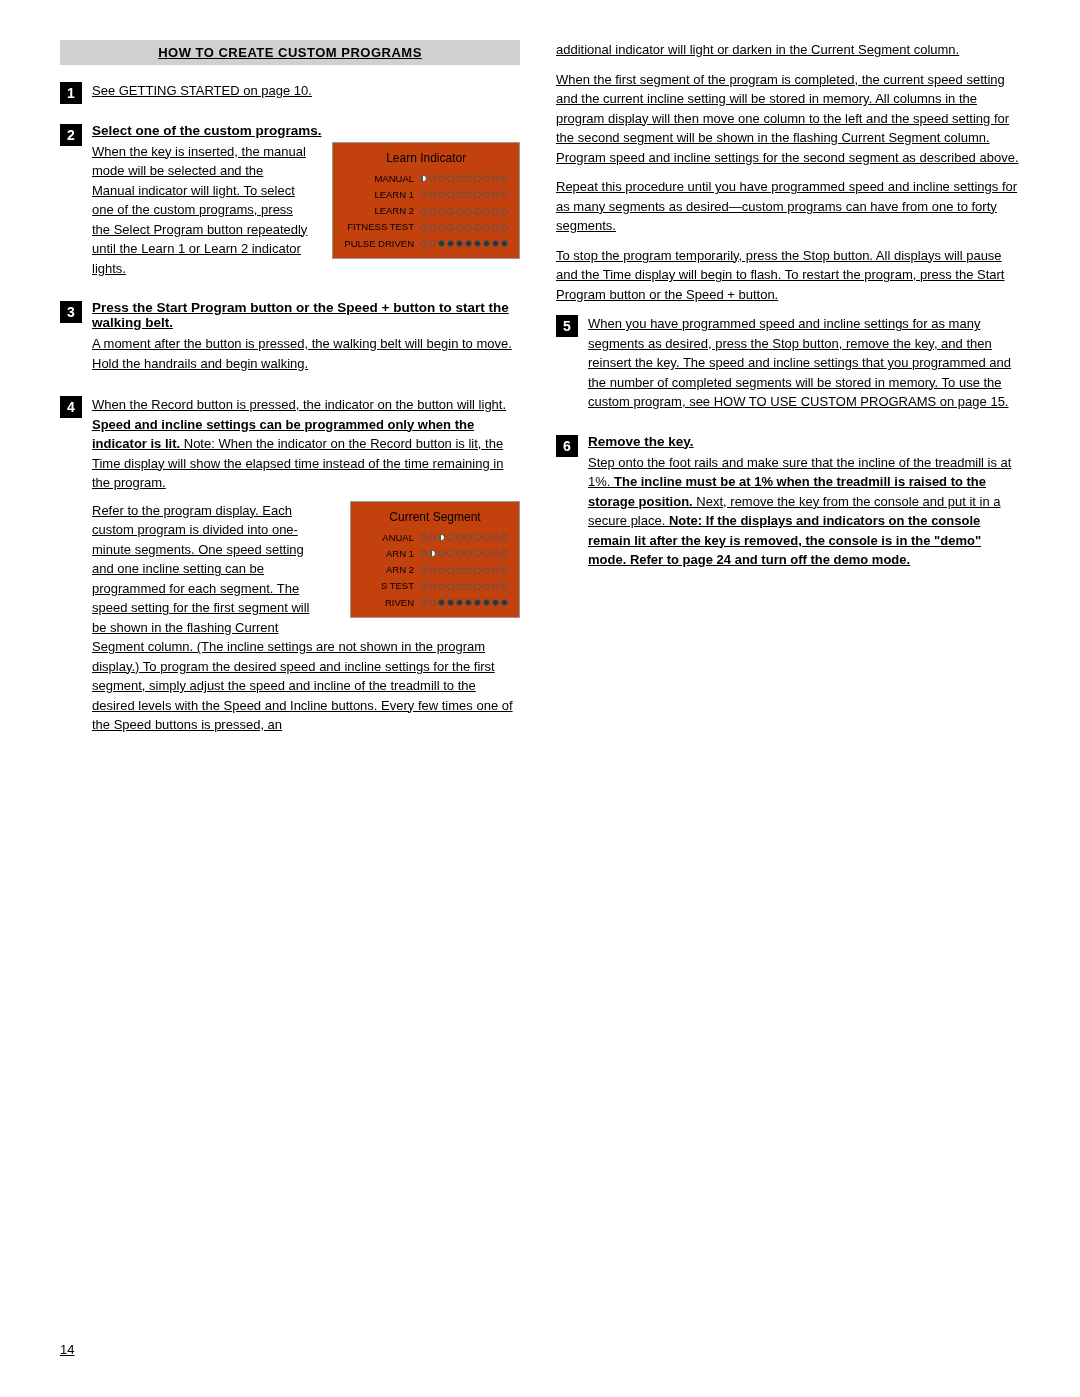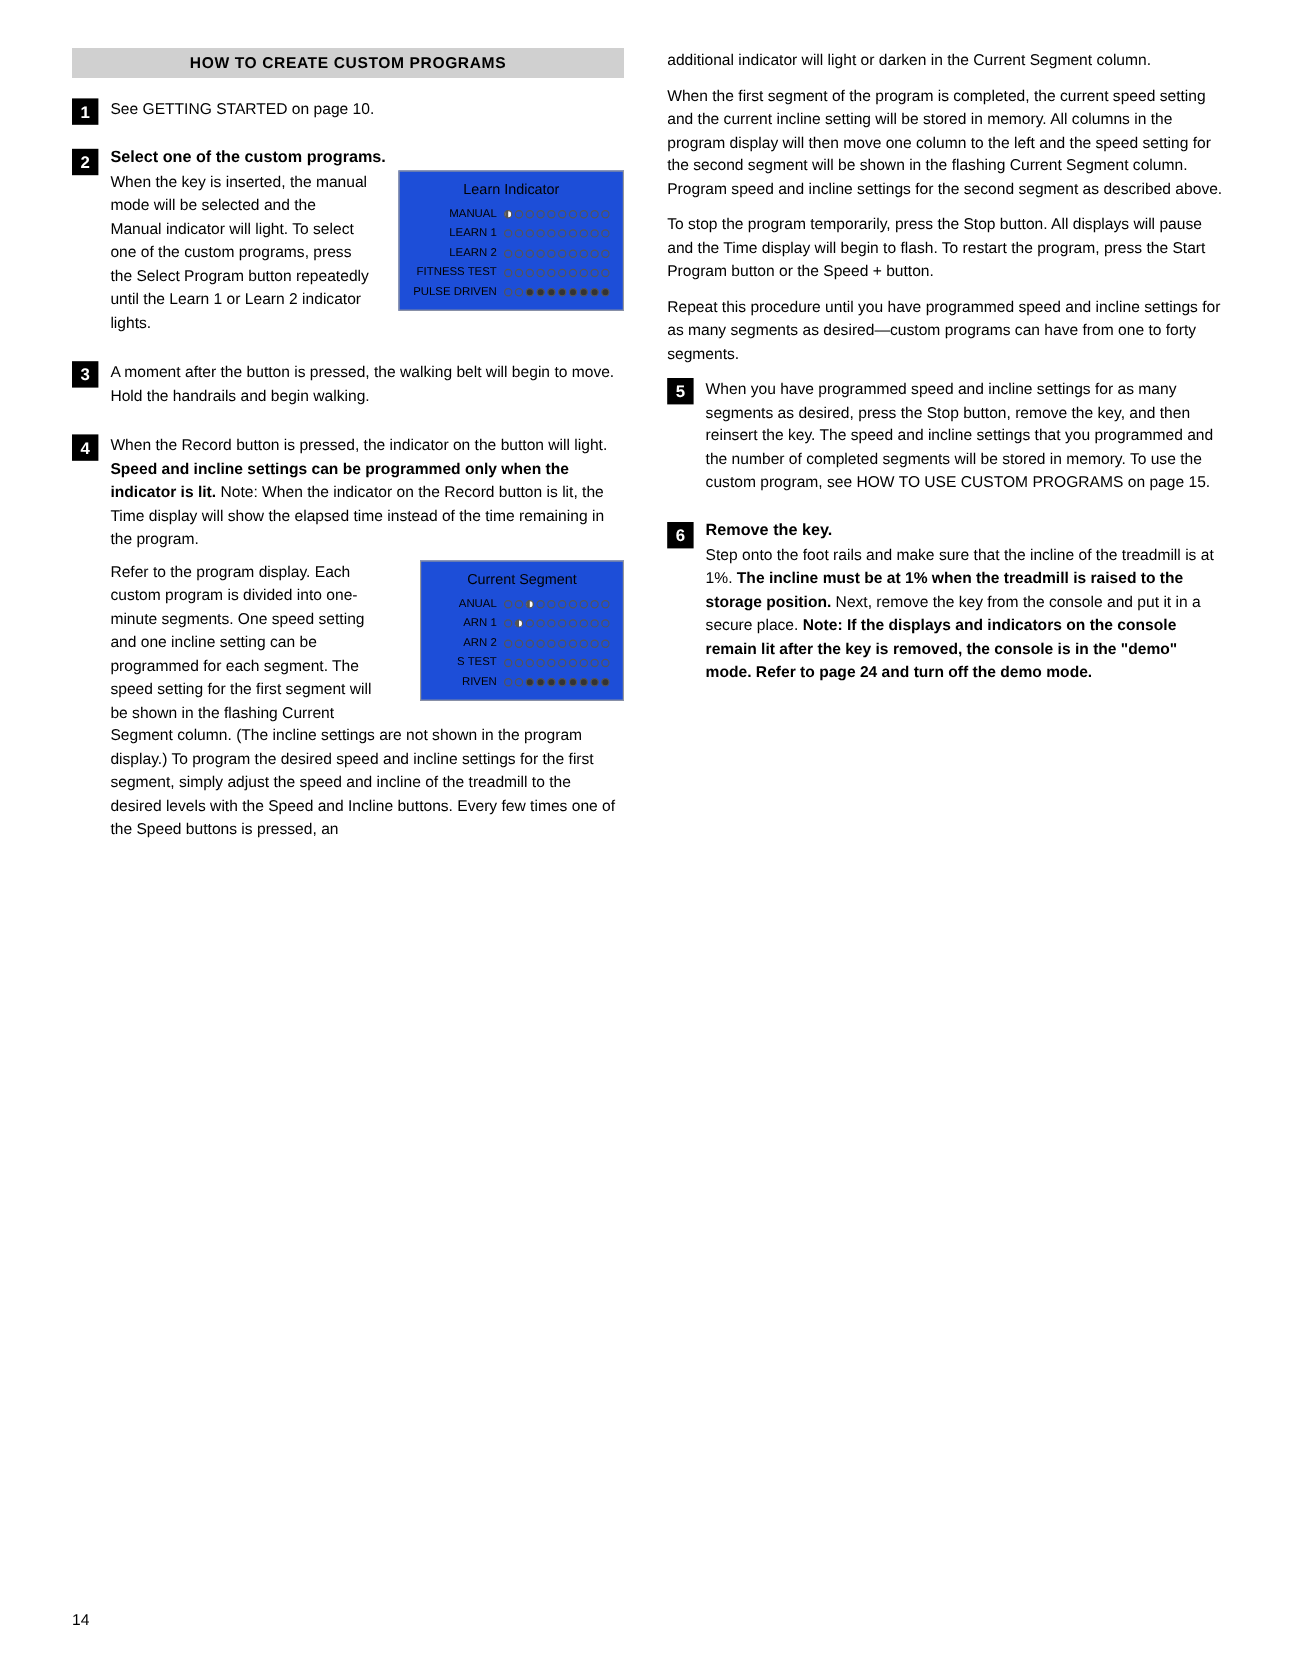--- a/index.html
+++ b/index.html
@@ -10,20 +10,21 @@
       color: #000;
       width: 1080px;
       min-height: 1397px;
     }
     .page {
       width: 1080px;
       min-height: 1397px;
       padding: 40px 60px 40px 60px;
       display: flex;
       flex-direction: column;
+      text-decoration: underline;
     }
     .two-col {
       display: flex;
       gap: 36px;
       flex: 1;
     }
     .col-left {
       width: 460px;
       flex-shrink: 0;
     }
@@ -72,21 +73,21 @@
     }
     .step-body {
       flex: 1;
     }
     .inline-figure {
       float: right;
       margin-left: 23px;
       margin-bottom: 8px;
       border: 1px solid #999;
       padding: 6px 8px;
-      background: #1d4ed8;
+      background: #c2410c;
       font-size: 11px;
     }
     .inline-figure .fig-title {
       text-align: center;
       font-size: 12px;
       margin-bottom: 4px;
       font-weight: normal;
     }
     .indicator-table {
       border-collapse: collapse;
@@ -251,20 +252,21 @@
               </table>
             </div>
             <p>When the key is inserted, the manual mode will be selected and the Manual indicator will light. To select one of the custom programs, press the Select Program button repeatedly until the Learn 1 or Learn 2 indicator lights.</p>
           </div>
         </div>
       </div>
 
       <div class="step">
         <div class="step-number">3</div>
         <div class="step-body">
+          <div class="step-title">Press the Start Program button or the Speed + button to start the walking belt.</div>
           <div class="step-content">
             <p>A moment after the button is pressed, the walking belt will begin to move. Hold the handrails and begin walking.</p>
           </div>
         </div>
       </div>
 
       <div class="step">
         <div class="step-number">4</div>
         <div class="step-body">
           <div class="step-content">
@@ -364,22 +366,22 @@
             </div>
             <p>Refer to the program display. Each custom program is divided into one-minute segments. One speed setting and one incline setting can be programmed for each segment. The speed setting for the first segment will be shown in the flashing Current Segment column. (The incline settings are not shown in the program display.) To program the desired speed and incline settings for the first segment, simply adjust the speed and incline of the treadmill to the desired levels with the Speed and Incline buttons. Every few times one of the Speed buttons is pressed, an</p>
           </div>
         </div>
       </div>
     </div>
 
     <div class="col-right">
       <p class="sub-para">additional indicator will light or darken in the Current Segment column.</p>
       <p class="sub-para">When the first segment of the program is completed, the current speed setting and the current incline setting will be stored in memory. All columns in the program display will then move one column to the left and the speed setting for the second segment will be shown in the flashing Current Segment column. Program speed and incline settings for the second segment as described above.</p>
+      <p class="sub-para">Repeat this procedure until you have programmed speed and incline settings for as many segments as desired—custom programs can have from one to forty segments.</p>
       <p class="sub-para">To stop the program temporarily, press the Stop button. All displays will pause and the Time display will begin to flash. To restart the program, press the Start Program button or the Speed + button.</p>
-      <p class="sub-para">Repeat this procedure until you have programmed speed and incline settings for as many segments as desired—custom programs can have from one to forty segments.</p>
 
       <div class="step" style="margin-top:10px;">
         <div class="step-number">5</div>
         <div class="step-body">
           <div class="step-content">
             <p>When you have programmed speed and incline settings for as many segments as desired, press the Stop button, remove the key, and then reinsert the key. The speed and incline settings that you programmed and the number of completed segments will be stored in memory. To use the custom program, see HOW TO USE CUSTOM PROGRAMS on page 15.</p>
           </div>
         </div>
       </div>
 

